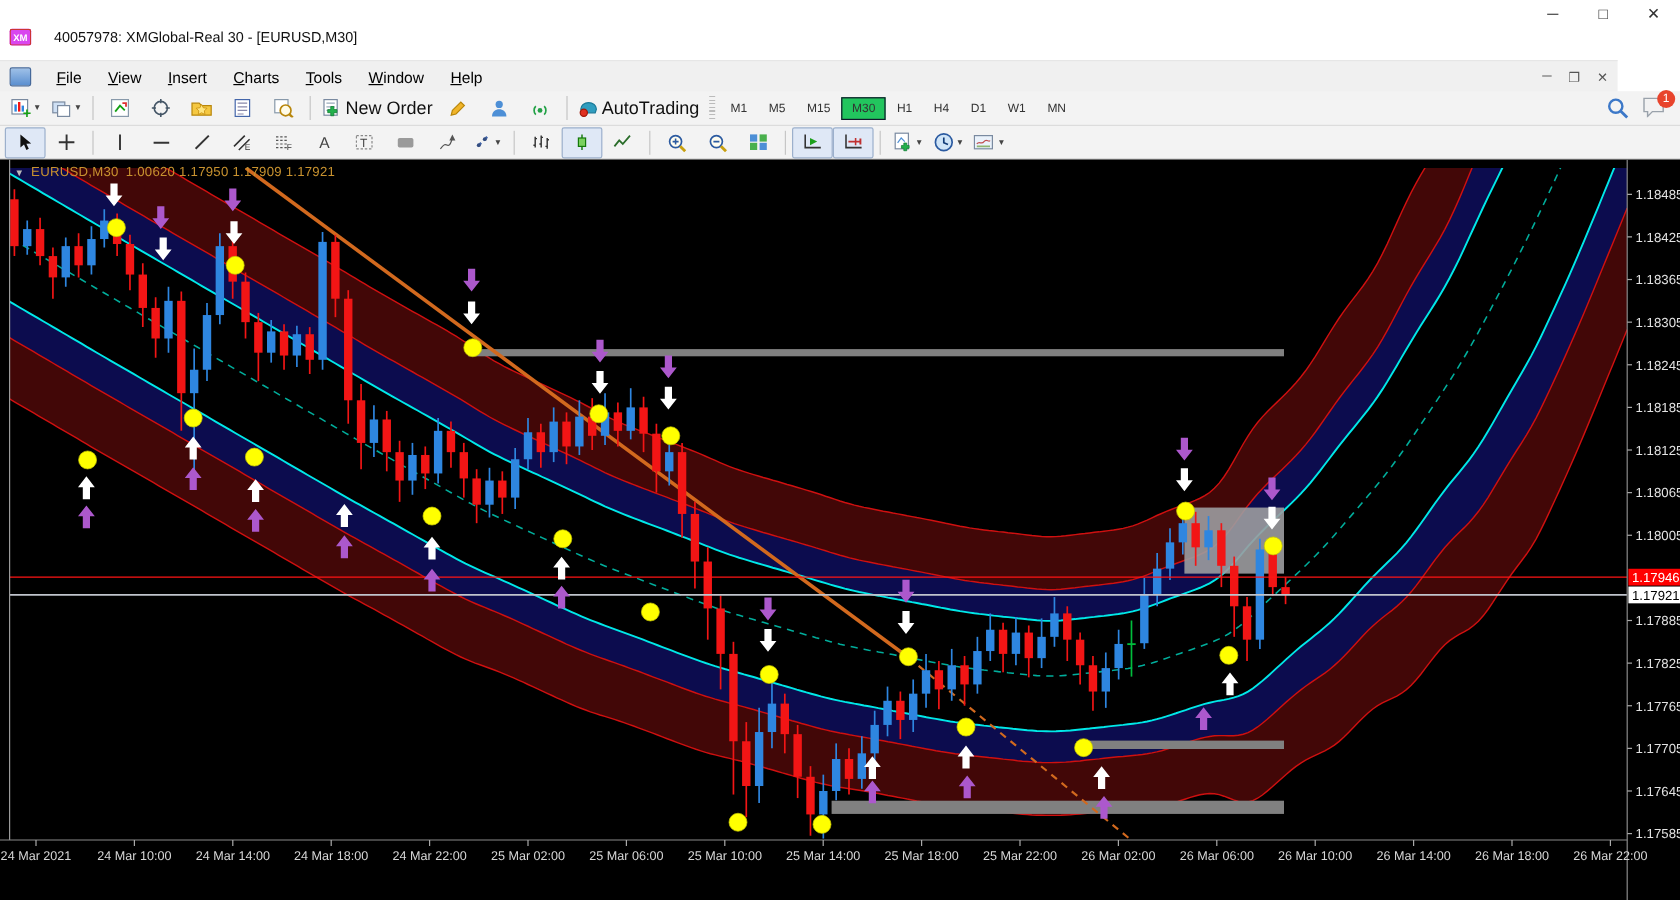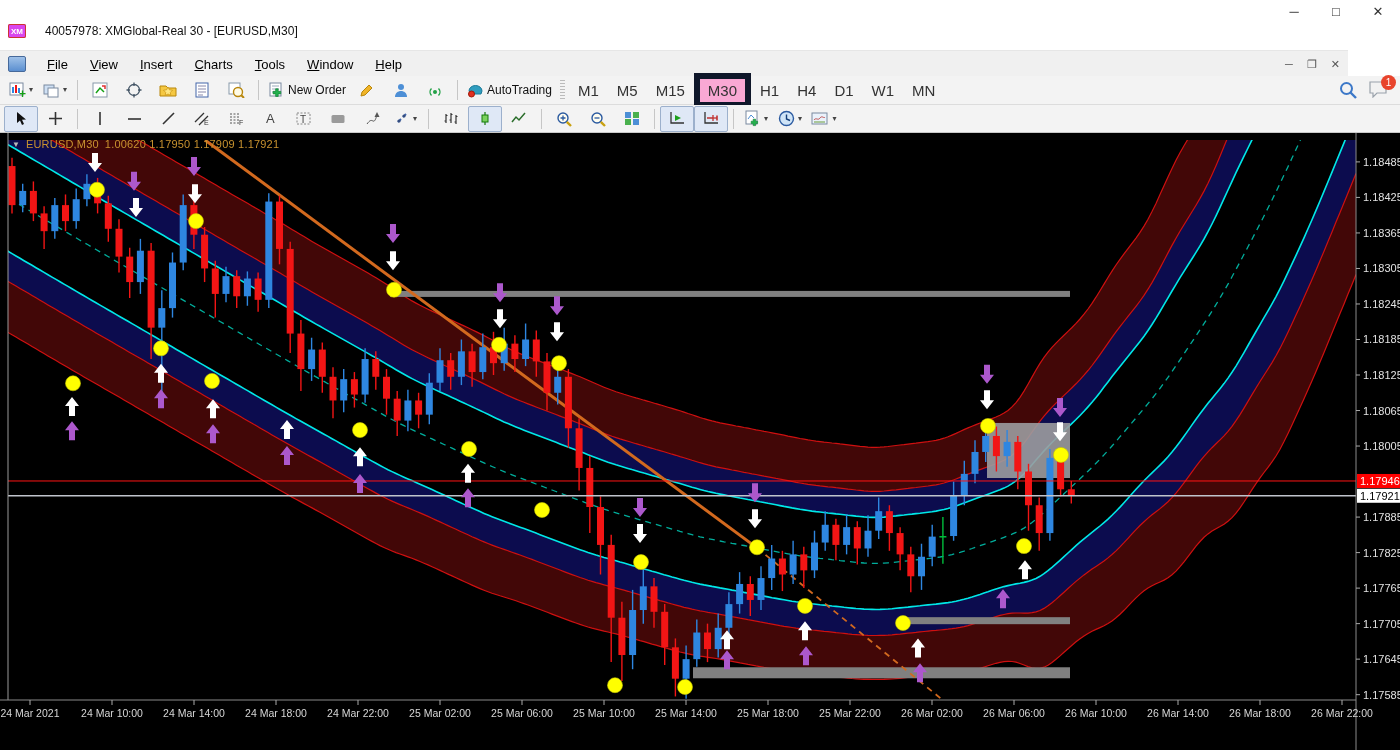--- a/index.html
+++ b/index.html
@@ -22,24 +22,24 @@
   
   #toolbar1{position:absolute;top:76px;left:0;width:1400px;height:29px;background:#f3f3f3;border-bottom:1px solid #dcdcdc;
     display:flex;align-items:center;padding-left:4px;box-sizing:border-box;}
   #toolbar2{position:absolute;top:105px;left:0;width:1400px;height:28px;background:#f3f3f3;border-bottom:1px solid #c9c9c9;
     display:flex;align-items:center;padding-left:4px;box-sizing:border-box;}
   .sep{width:1px;height:20px;background:#c6c6c6;margin:0 5px;flex:0 0 auto;}
   .grip{width:5px;height:20px;margin:0 4px;background-image:repeating-linear-gradient(#bbb 0 1px,transparent 1px 3px);flex:0 0 auto;}
   .tb{height:24px;min-width:26px;display:flex;align-items:center;justify-content:center;gap:3px;padding:0 3px;
       border:1px solid transparent;border-radius:2px;flex:0 0 auto;}
   .tb.active{background:#dfe8f6;border-color:#9cb0cc;}
-  .tb-label{font-size:12px;color:#111;}
+  .tb-label{font-size:15px;color:#111;}
   .caret{font-size:8px;color:#444;line-height:1;}
-  .tf{font-size:15px;color:#333;padding:3px 8px;border:1px solid transparent;flex:0 0 auto;}
-  .tf.active{border:6px solid #0f172a;background:#f9a8d4;}
+  .tf{font-size:10px;color:#333;padding:3px 8px;border:1px solid transparent;flex:0 0 auto;}
+  .tf.active{border:1px solid #0f172a;background:#22c55e;}
   #tb1-right{margin-left:auto;margin-right:10px;display:flex;align-items:center;gap:10px;}
   #notif-wrap{position:relative;width:22px;height:20px;}
   #notif-badge{position:absolute;top:-5px;right:-6px;background:#e8442c;color:#fff;border-radius:50%;
     width:15px;height:15px;font-size:10px;display:flex;align-items:center;justify-content:center;}
   
   #chart{position:absolute;top:133px;left:0;width:1400px;height:617px;background:#000;}
   #chart-svg{position:absolute;top:0;left:0;}
   #symbol-label{position:absolute;top:5px;left:12px;display:flex;align-items:center;gap:6px;font-size:11px;z-index:5;}
   #symbol-tri{color:#b9b9b9;font-size:8px;}
   #symbol-name,#symbol-ohlc{color:#c8922f;font-weight:normal;letter-spacing:.2px;}

